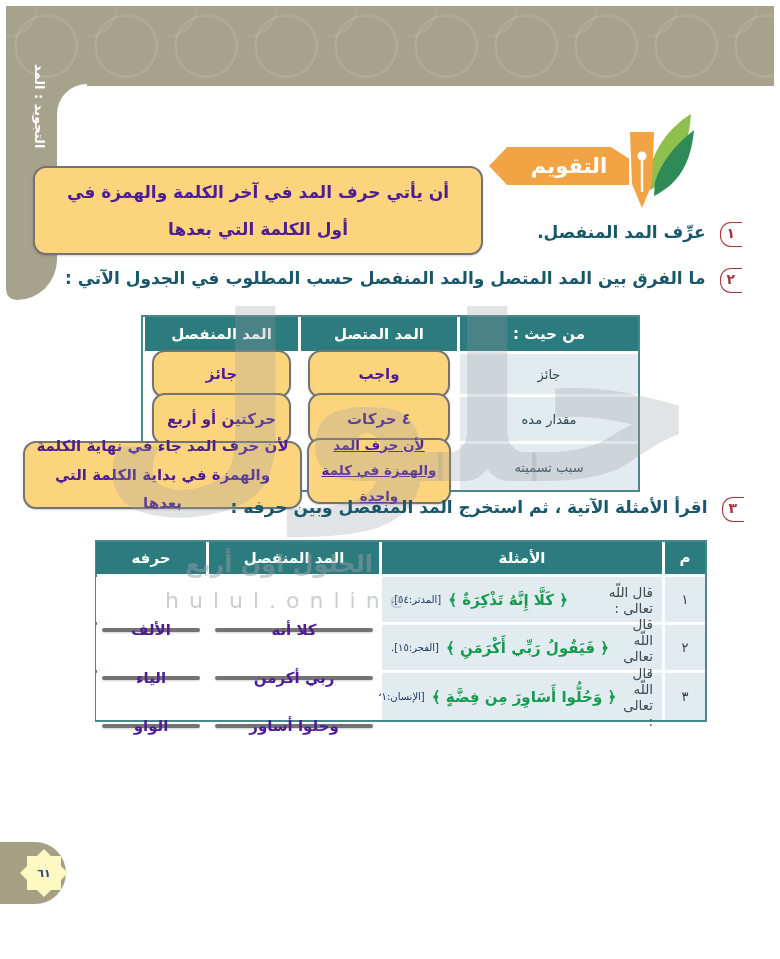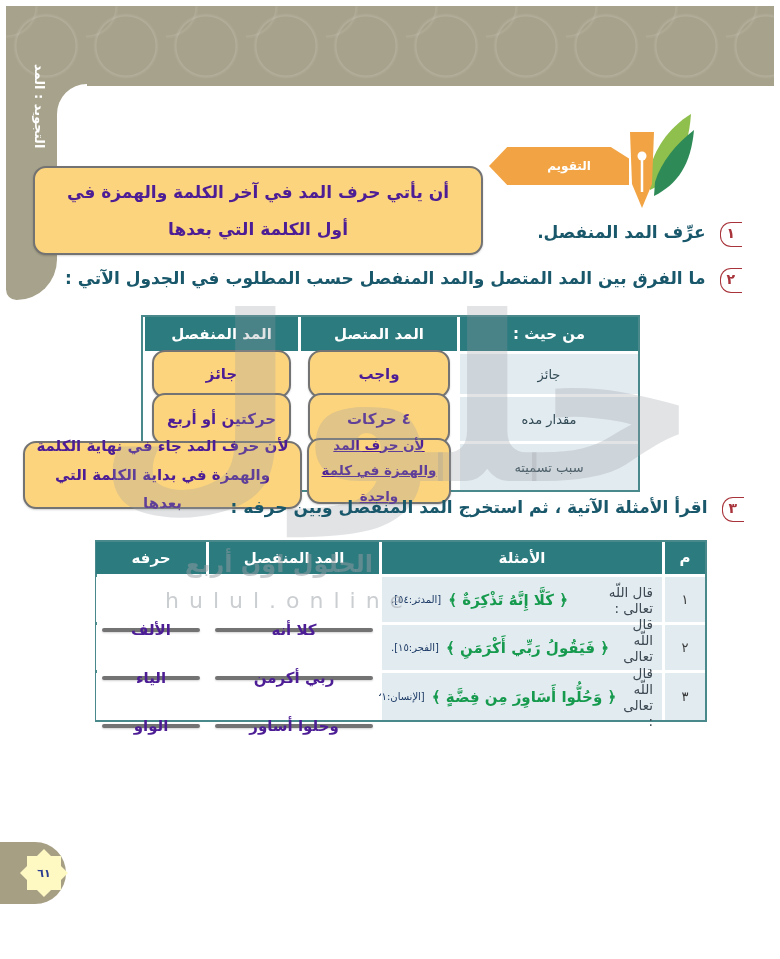--- a/index.html
+++ b/index.html
@@ -18,21 +18,21 @@
     background:#a7a28b; border-radius:0 0 46px 12px; z-index:1; }
   .corner-notch { position:absolute; left:57px; top:84px; width:30px; height:30px; background:#a7a28b; z-index:1; }
   .corner-notch::after { content:""; position:absolute; inset:0; background:#fff; border-top-left-radius:30px; }
   .sidebar-title { position:absolute; left:32px; top:64px; writing-mode:vertical-rl;
     color:#fff; font-size:13px; font-weight:bold; letter-spacing:3px; z-index:2; }
 
   
   .eval-banner { position:absolute; left:489px; top:147px; width:140px; height:38px;
     background:#f2a444; clip-path:polygon(0 50%, 13% 0, 87% 0, 100% 30%, 100% 100%, 13% 100%);
     display:flex; align-items:center; justify-content:center; padding-left:20px;
-    color:#fff; font-size:12px; font-weight:bold; z-index:3; }
+    color:#fff; font-size:21px; font-weight:bold; z-index:3; }
   .pen-icon { position:absolute; left:594px; top:104px; width:102px; height:130px; z-index:4; }
 
   
   .q-line { position:absolute; z-index:5; color:#19576b; font-weight:bold; font-size:17px; white-space:nowrap; }
   .qnum { display:inline-block; color:#a8333a; border:1.6px solid #a8333a; border-right:none;
     border-radius:11px 0 0 11px; padding:1px 7px 2px 5px; margin-left:9px; font-size:14px; line-height:1.4; }
   #q1 { right:38px; top:210px;margin-top:12px; }
   #q2 { right:38px; top:268px; }
   #q3 { right:36px; top:497px; }
 

